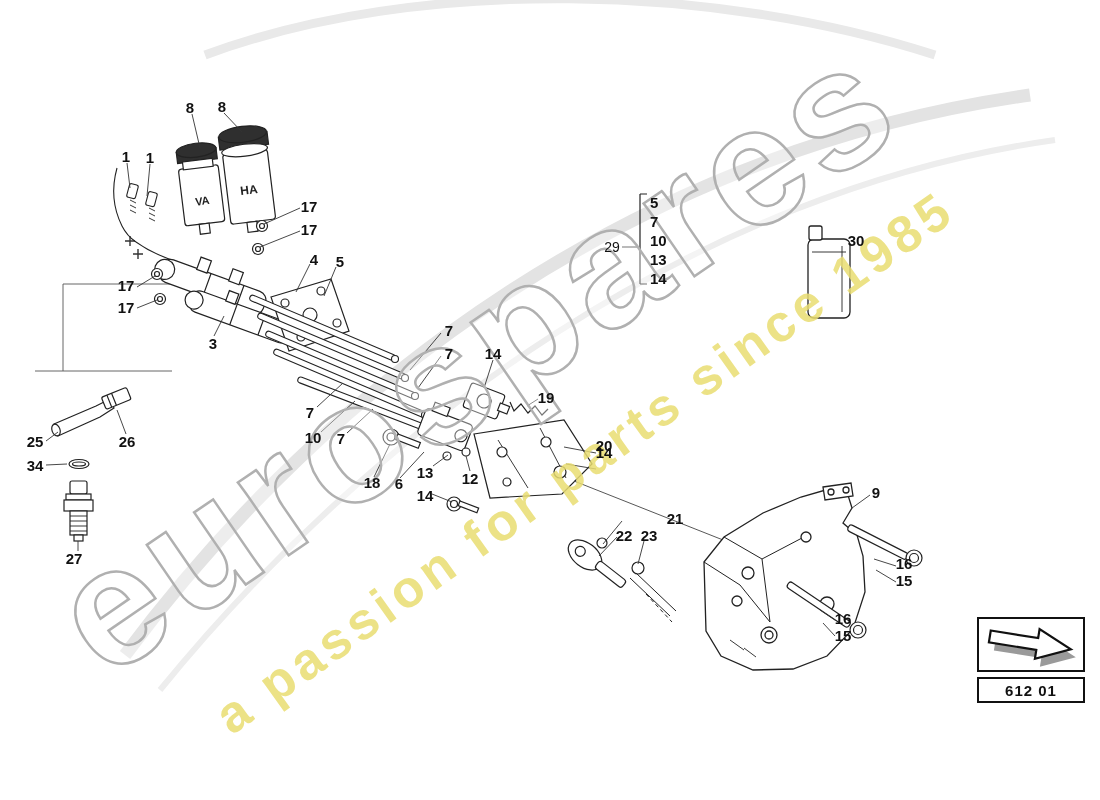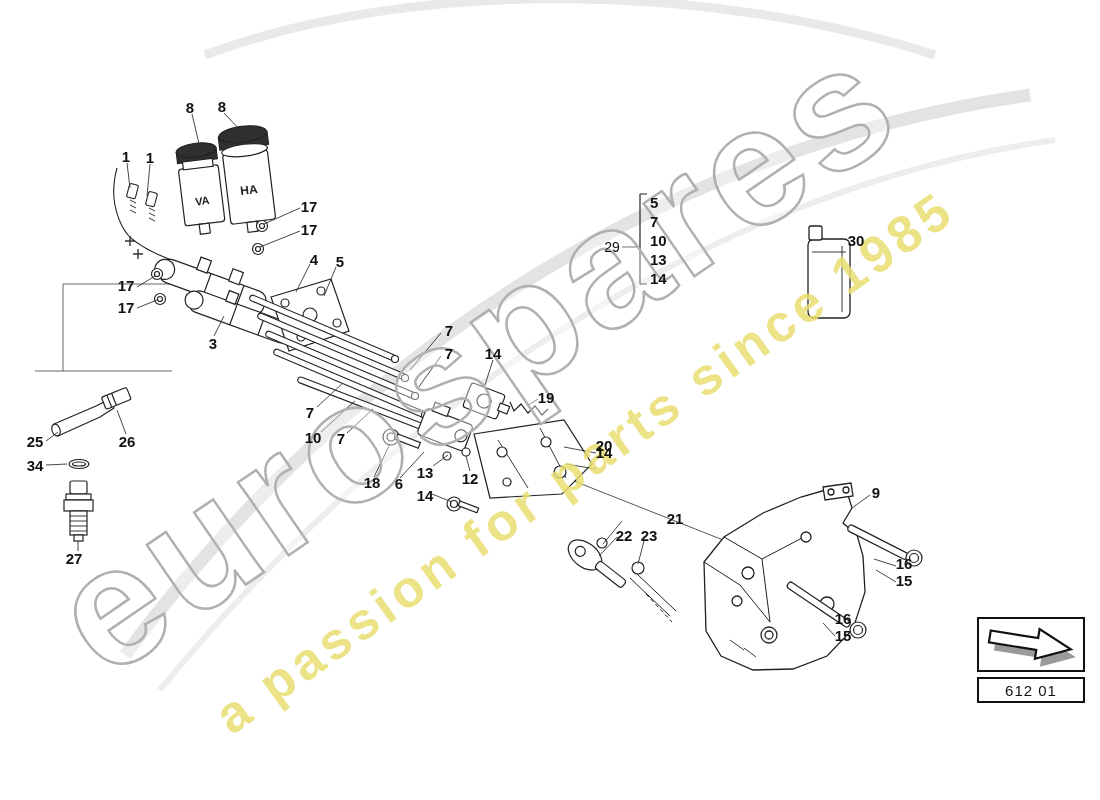--- a/index.html
+++ b/index.html
@@ -43,21 +43,21 @@
   
   .arrow-box {
     position:absolute; left:977px; top:617px; width:108px; height:55px;
     box-sizing:border-box; border:2px solid #111; background:#fff; z-index:4;
     display:flex; align-items:center; justify-content:center;
   }
   .code-box {
     position:absolute; left:977px; top:677px; width:108px; height:26px;
     box-sizing:border-box; border:2px solid #111; background:#fff; z-index:4;
     display:flex; align-items:center; justify-content:center;
-    font-size:15px; font-weight:normal; color:#111; letter-spacing:1px;
+    font-size:15px; font-weight:bold; color:#111; letter-spacing:1px;
   }
 </style>
 </head>
 <body>
 
 <div id="stage">
 
   <svg id="diagram-svg" width="1100" height="800" viewBox="0 0 1100 800">
 
     <g fill="none">

